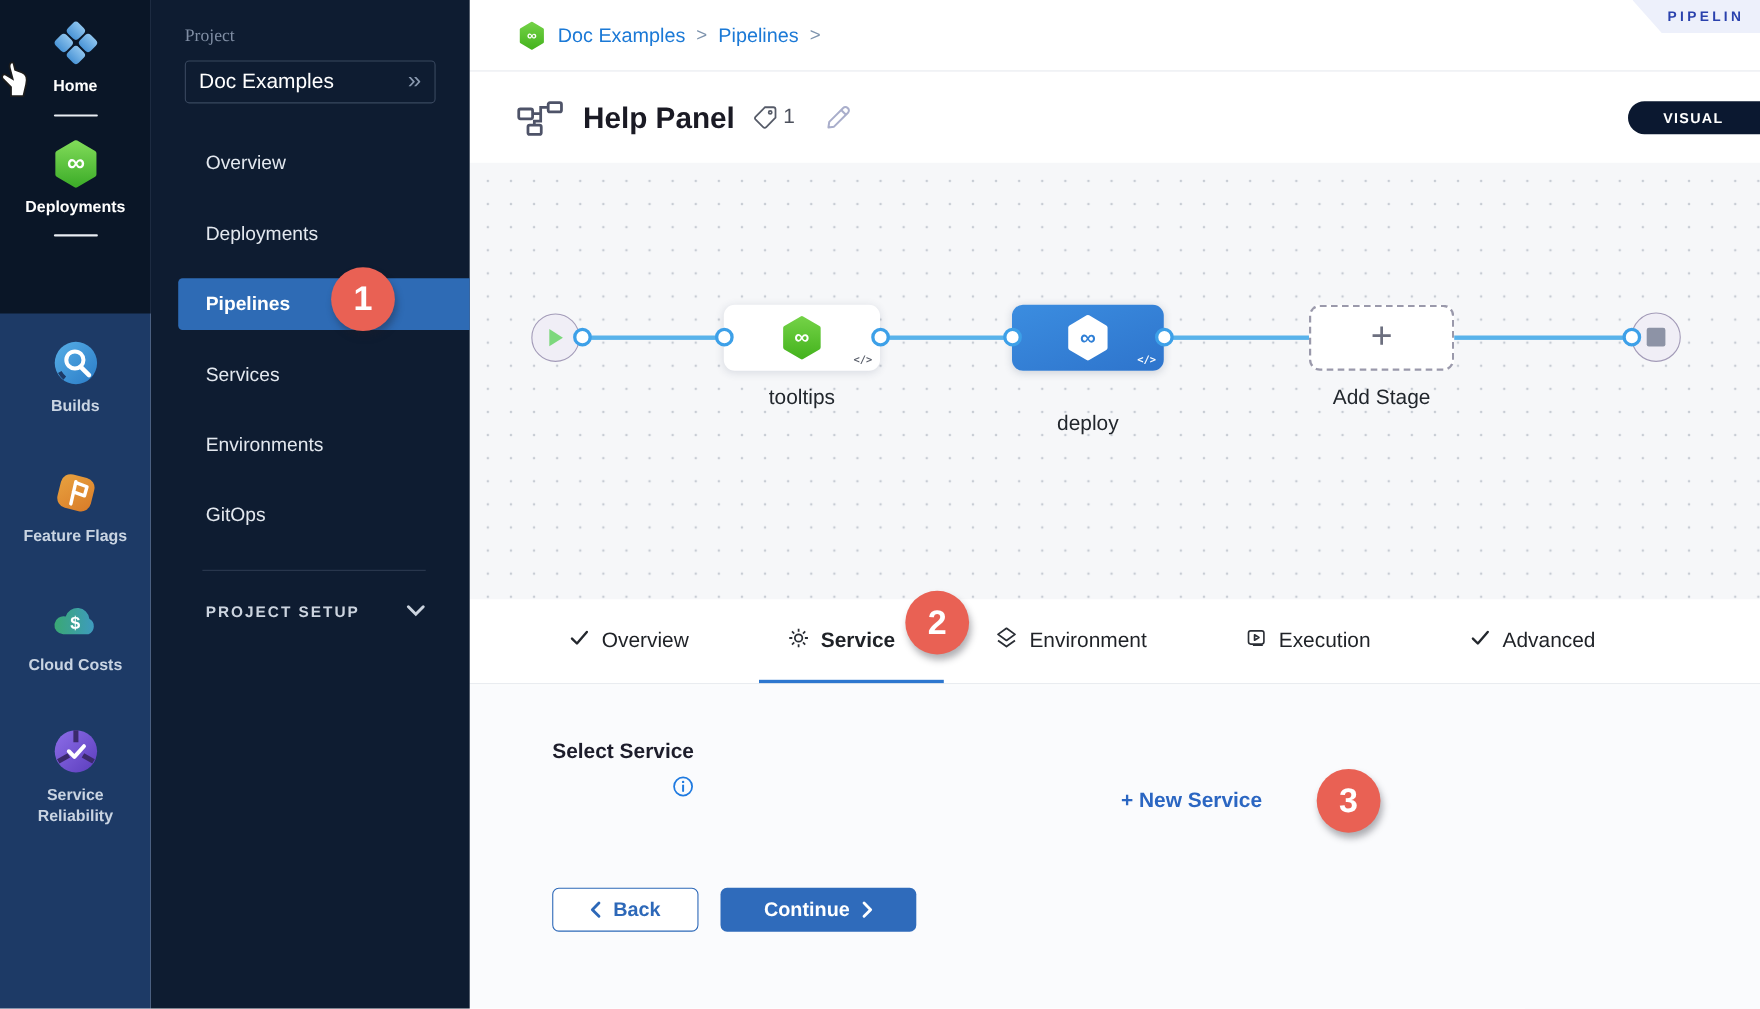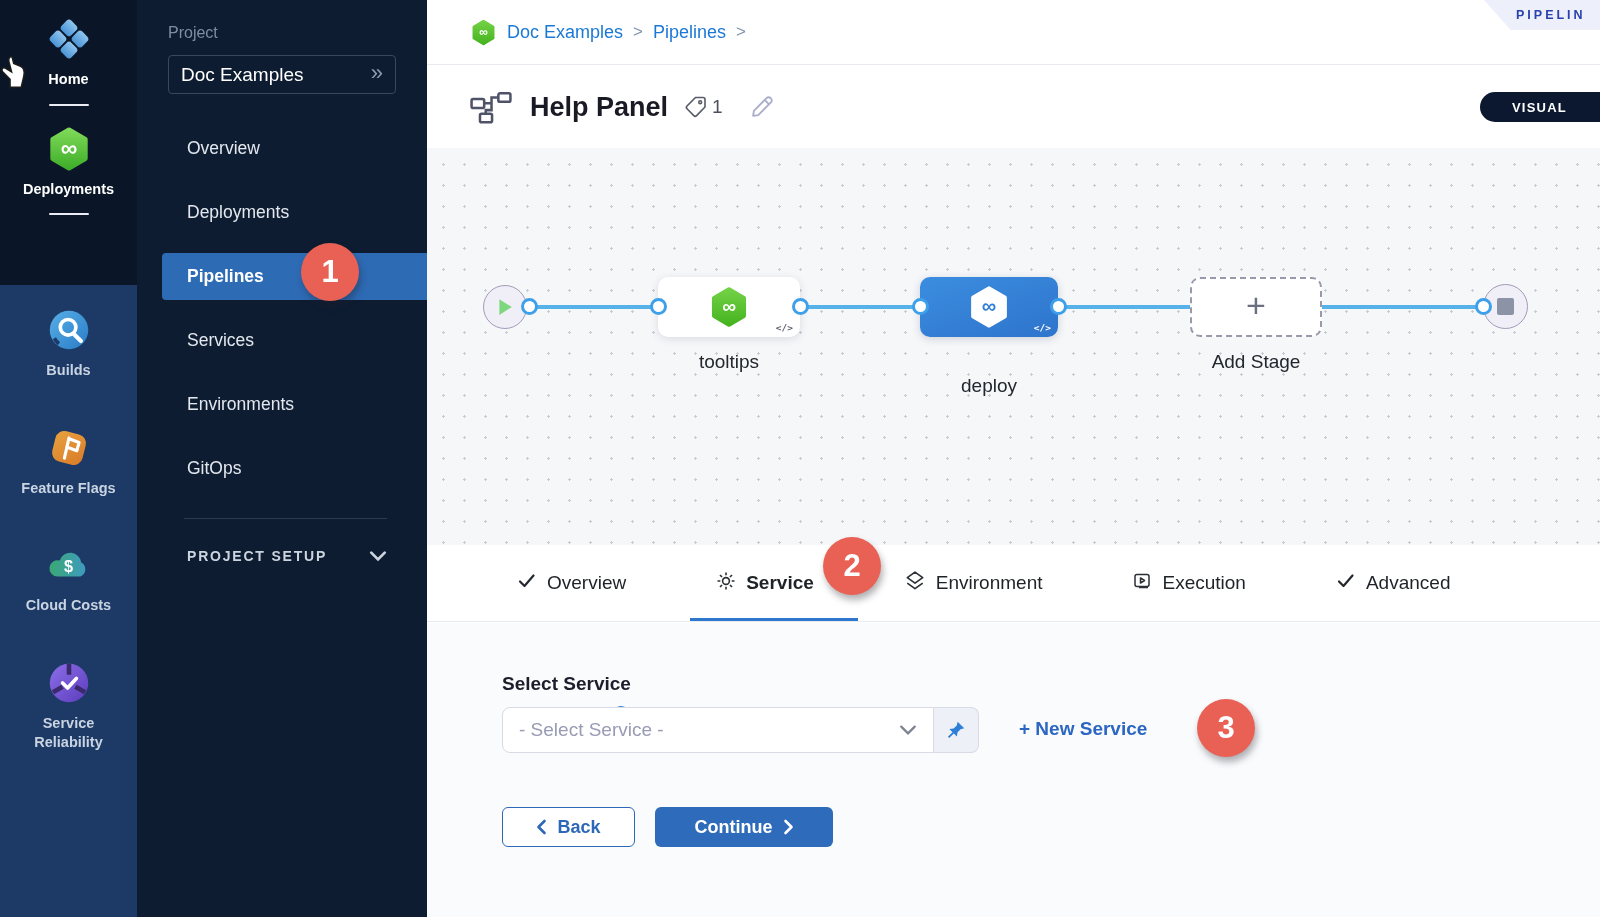--- a/index.html
+++ b/index.html
@@ -13,21 +13,21 @@
   .module-strip .active-section { position:absolute; top:0; left:0; width:100%; height:285px; background:#0a1627; display:flex; flex-direction:column; align-items:center; padding-top:16px; }
   .module-strip .lower-section { position:absolute; top:285px; left:0; width:100%; display:flex; flex-direction:column; align-items:center; padding-top:22px; }
   .module-item { display:flex; flex-direction:column; align-items:center; cursor:pointer; }
   .module-item .mi-icon { width:46px; height:46px; display:flex; align-items:center; justify-content:center; }
   .module-item .mi-label { margin-top:8px; font-size:14.5px; color:#ffffff; font-weight:700; text-align:center; line-height:1.35; }
   .lower-section .module-item .mi-label { color:#c9d4e2; font-weight:700; }
   .module-underline { width:40px; height:2px; background:#e9edf3; margin:14px 0 20px; border-radius:1px; }
   .lower-section .module-item { margin-bottom:44px; }
   
   .project-nav { position:absolute; left:137px; top:0; width:290px; height:917px; background:#0e1c31; z-index:25; }
-  .pn-section-label { position:absolute; left:31px; top:24px; font-size:16px; color:#7f8da3; }
+  .pn-section-label { position:absolute; left:31px; top:24px; font-size:16px; color:#7f8da3;font-family:Liberation Serif, serif; }
   .project-selector { position:absolute; left:31px; top:55px; width:228px; height:39px; border:1px solid #39485f; border-radius:4px; display:flex; align-items:center; padding:0 12px; cursor:pointer; }
   .project-selector .ps-value { color:#fff; font-size:19px; font-weight:400; flex:1; white-space:nowrap; }
   .project-selector .ps-chevrons { color:#8b9ab0; font-size:22px; line-height:1; margin-top:-3px; }
   .pn-items { position:absolute; left:0; top:116px; width:100%; }
   .pn-item { height:64px; display:flex; align-items:center; padding-left:50px; font-size:17.5px; color:#e3e8ef; cursor:pointer; }
   .pn-item.selected { height:47px; margin:8.5px 0 8.5px 25px; padding-left:25px; background:#2e6bb5; border-radius:4px 0 0 4px; font-weight:700; color:#fff; }
   .pn-divider { position:absolute; left:47px; top:518px; width:203px; border-top:1px solid #2c3a50; }
   .pn-setup { position:absolute; left:50px; top:548px; display:flex; gap:42px; cursor:pointer; }
   .pn-setup .pn-setup-label { font-size:14px; letter-spacing:1.8px; color:#ccd4df; font-weight:700; }
   
@@ -369,35 +369,20 @@
   <div class="panel-content">
     <div class="field-label-row">
       <span class="field-label">Select Service</span>
       <span style="display:flex;">
           <svg width="20" height="20" viewBox="0 0 20 20" fill="none">
             <circle cx="10" cy="10" r="8.2" stroke="#1f7ae0" stroke-width="1.6"></circle>
             <line x1="10" y1="9" x2="10" y2="14.2" stroke="#1f7ae0" stroke-width="1.8" stroke-linecap="round"></line>
             <circle cx="10" cy="5.8" r="1.1" fill="#1f7ae0"></circle>
           </svg>
         </span>
-    </div>
-    <div class="select-row">
-      <div class="select-box">
-        <span class="select-placeholder">- Select Service -</span>
-        <span style="display:flex;">
-            <svg width="18" height="12" viewBox="0 0 16 10" fill="none" stroke="#7c8391" stroke-width="2" stroke-linecap="round">
-              <path d="M2 2 l6 6 6-6"></path>
-            </svg>
-          </span>
-      </div>
-      <div class="pin-button">
-        <svg width="22" height="22" viewBox="0 0 24 24">
-            <path d="M13.8 3 L21 10.2 L17 11.2 L13.6 14.6 L13 19.2 L9.6 15.8 L4.6 20.8 L3.2 19.4 L8.2 14.4 L4.8 11 L9.4 10.4 L12.8 7 Z" fill="#2e7fd6"></path>
-          </svg>
-      </div>
     </div>
     <span class="new-service-link">+ New Service</span>
     <div class="step-badge" style="left:770px; top:76px; position:absolute;">3</div>
     <div class="buttons-row">
       <button class="btn btn-back">
         <span style="display:flex;">
             <svg width="11" height="16" viewBox="0 0 10 16" fill="none" stroke="#2d68b8" stroke-width="2.6" stroke-linecap="round" stroke-linejoin="round">
               <path d="M8 2 L2 8 L8 14"></path>
             </svg>
           </span>

